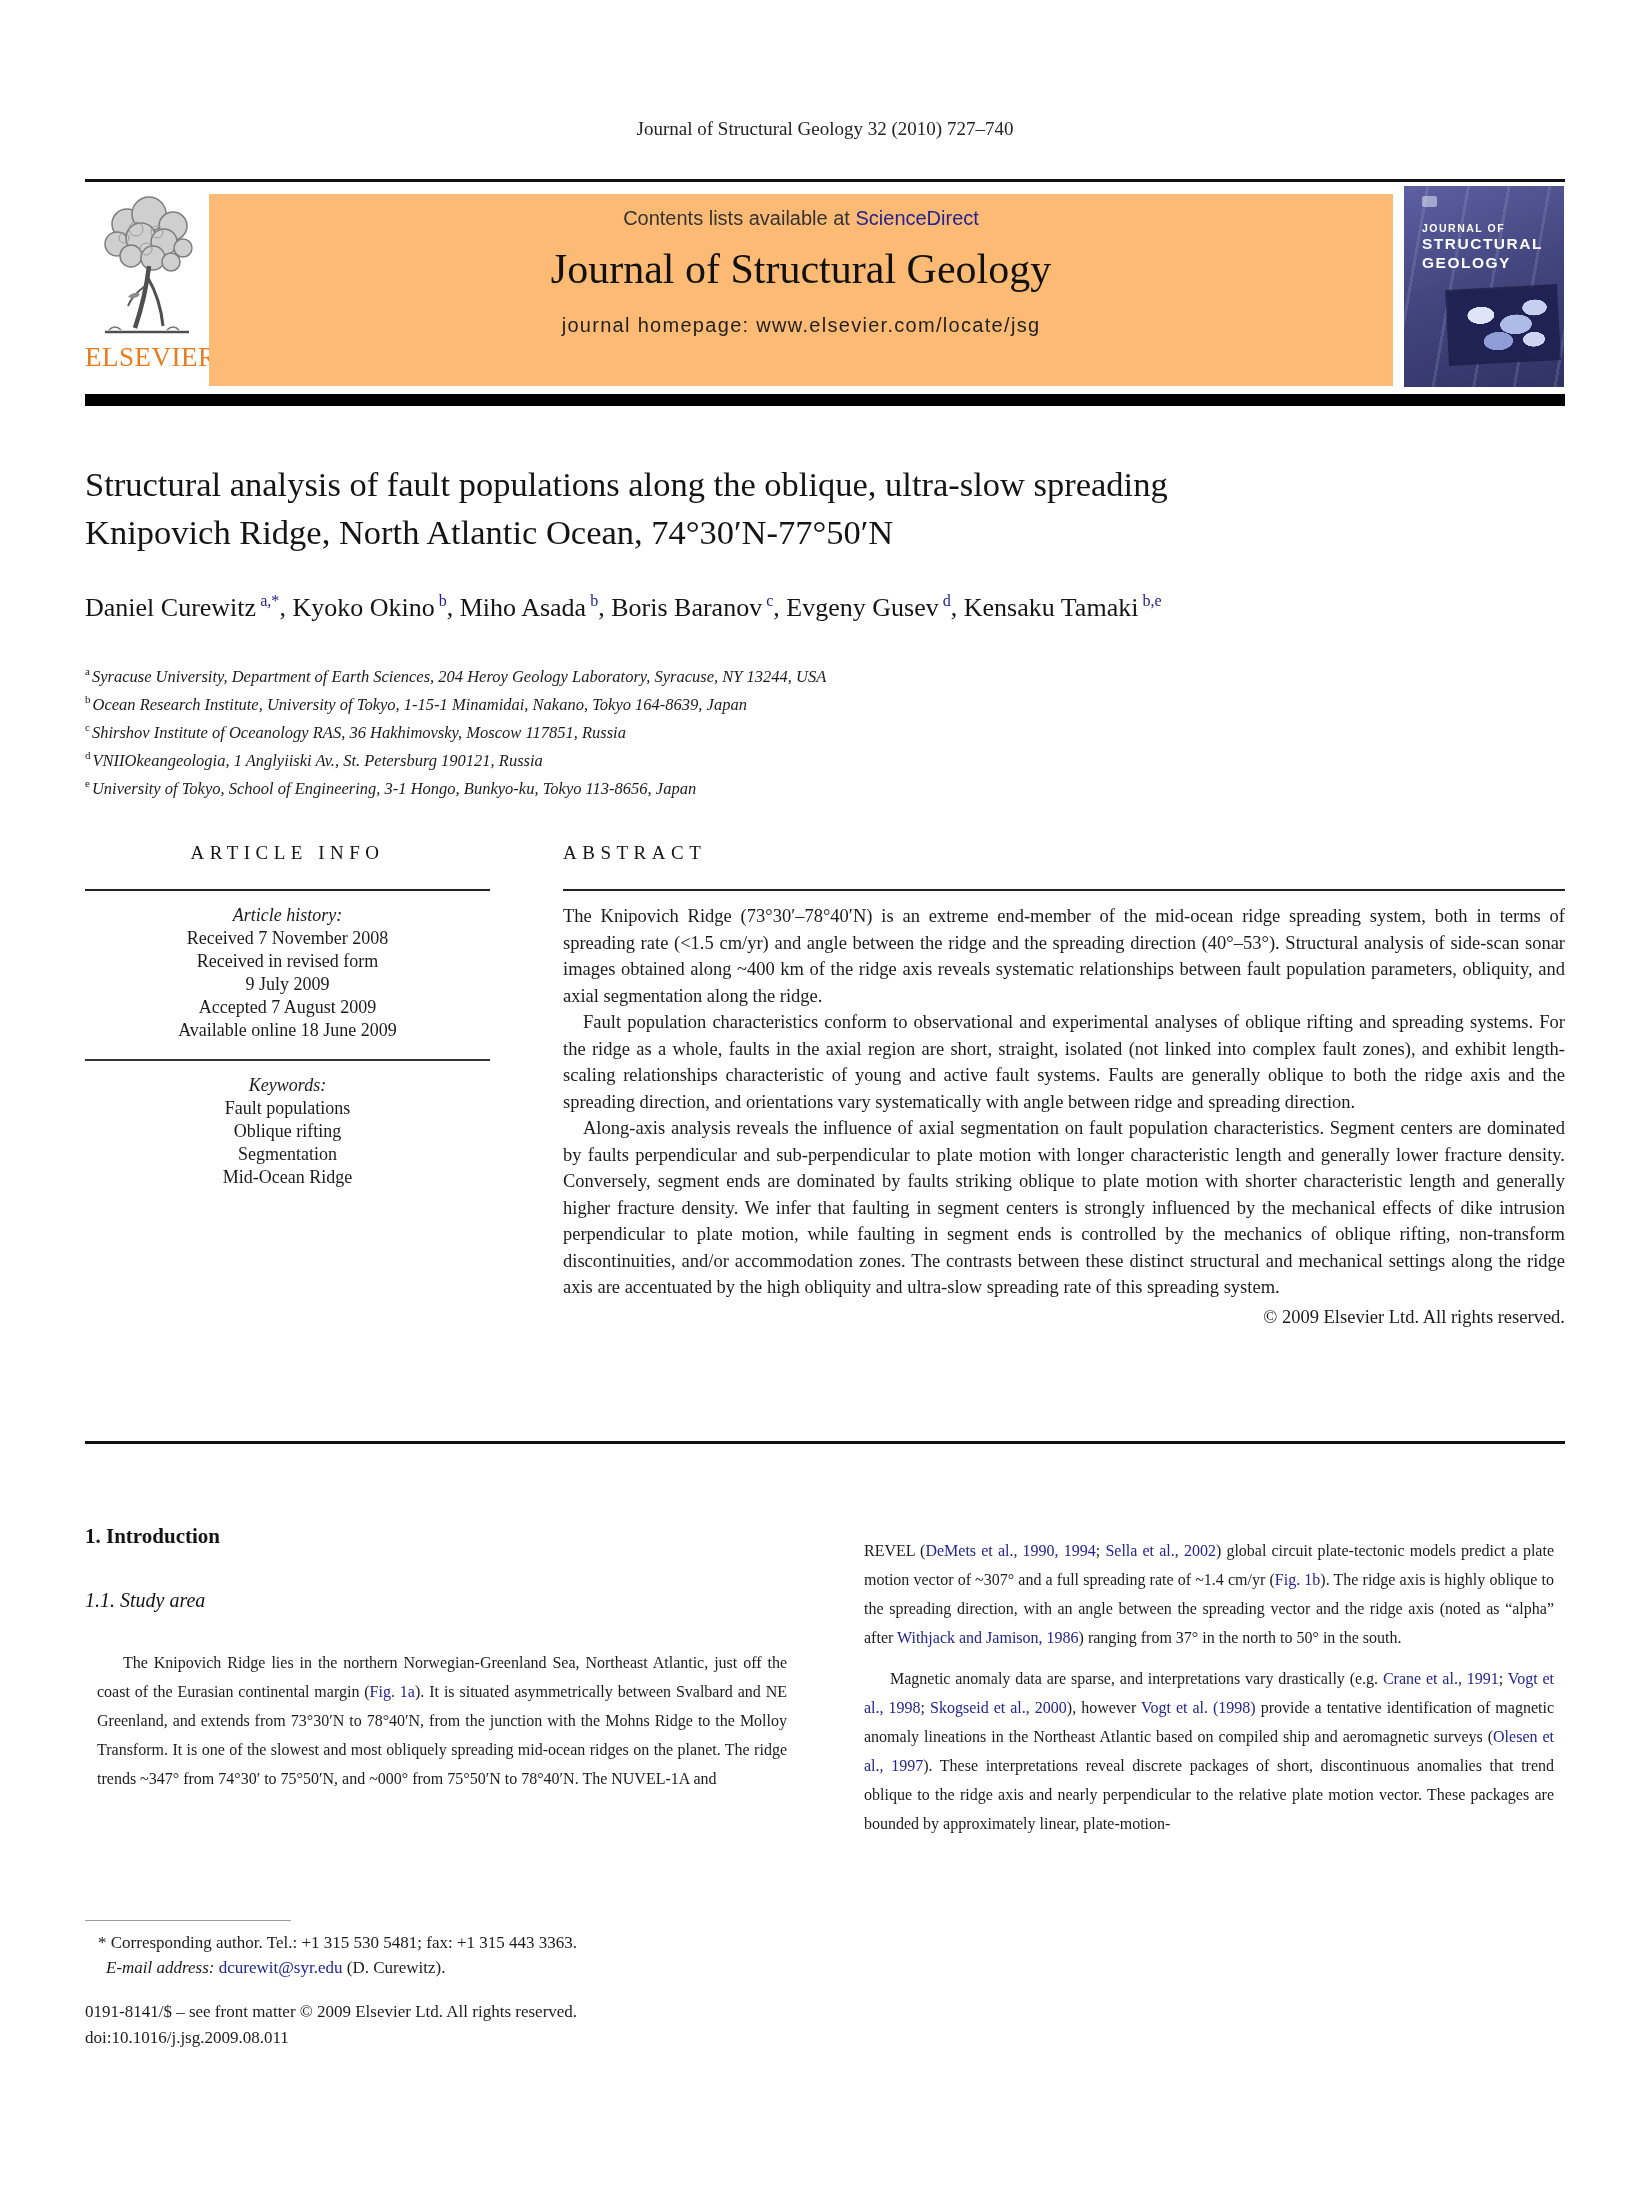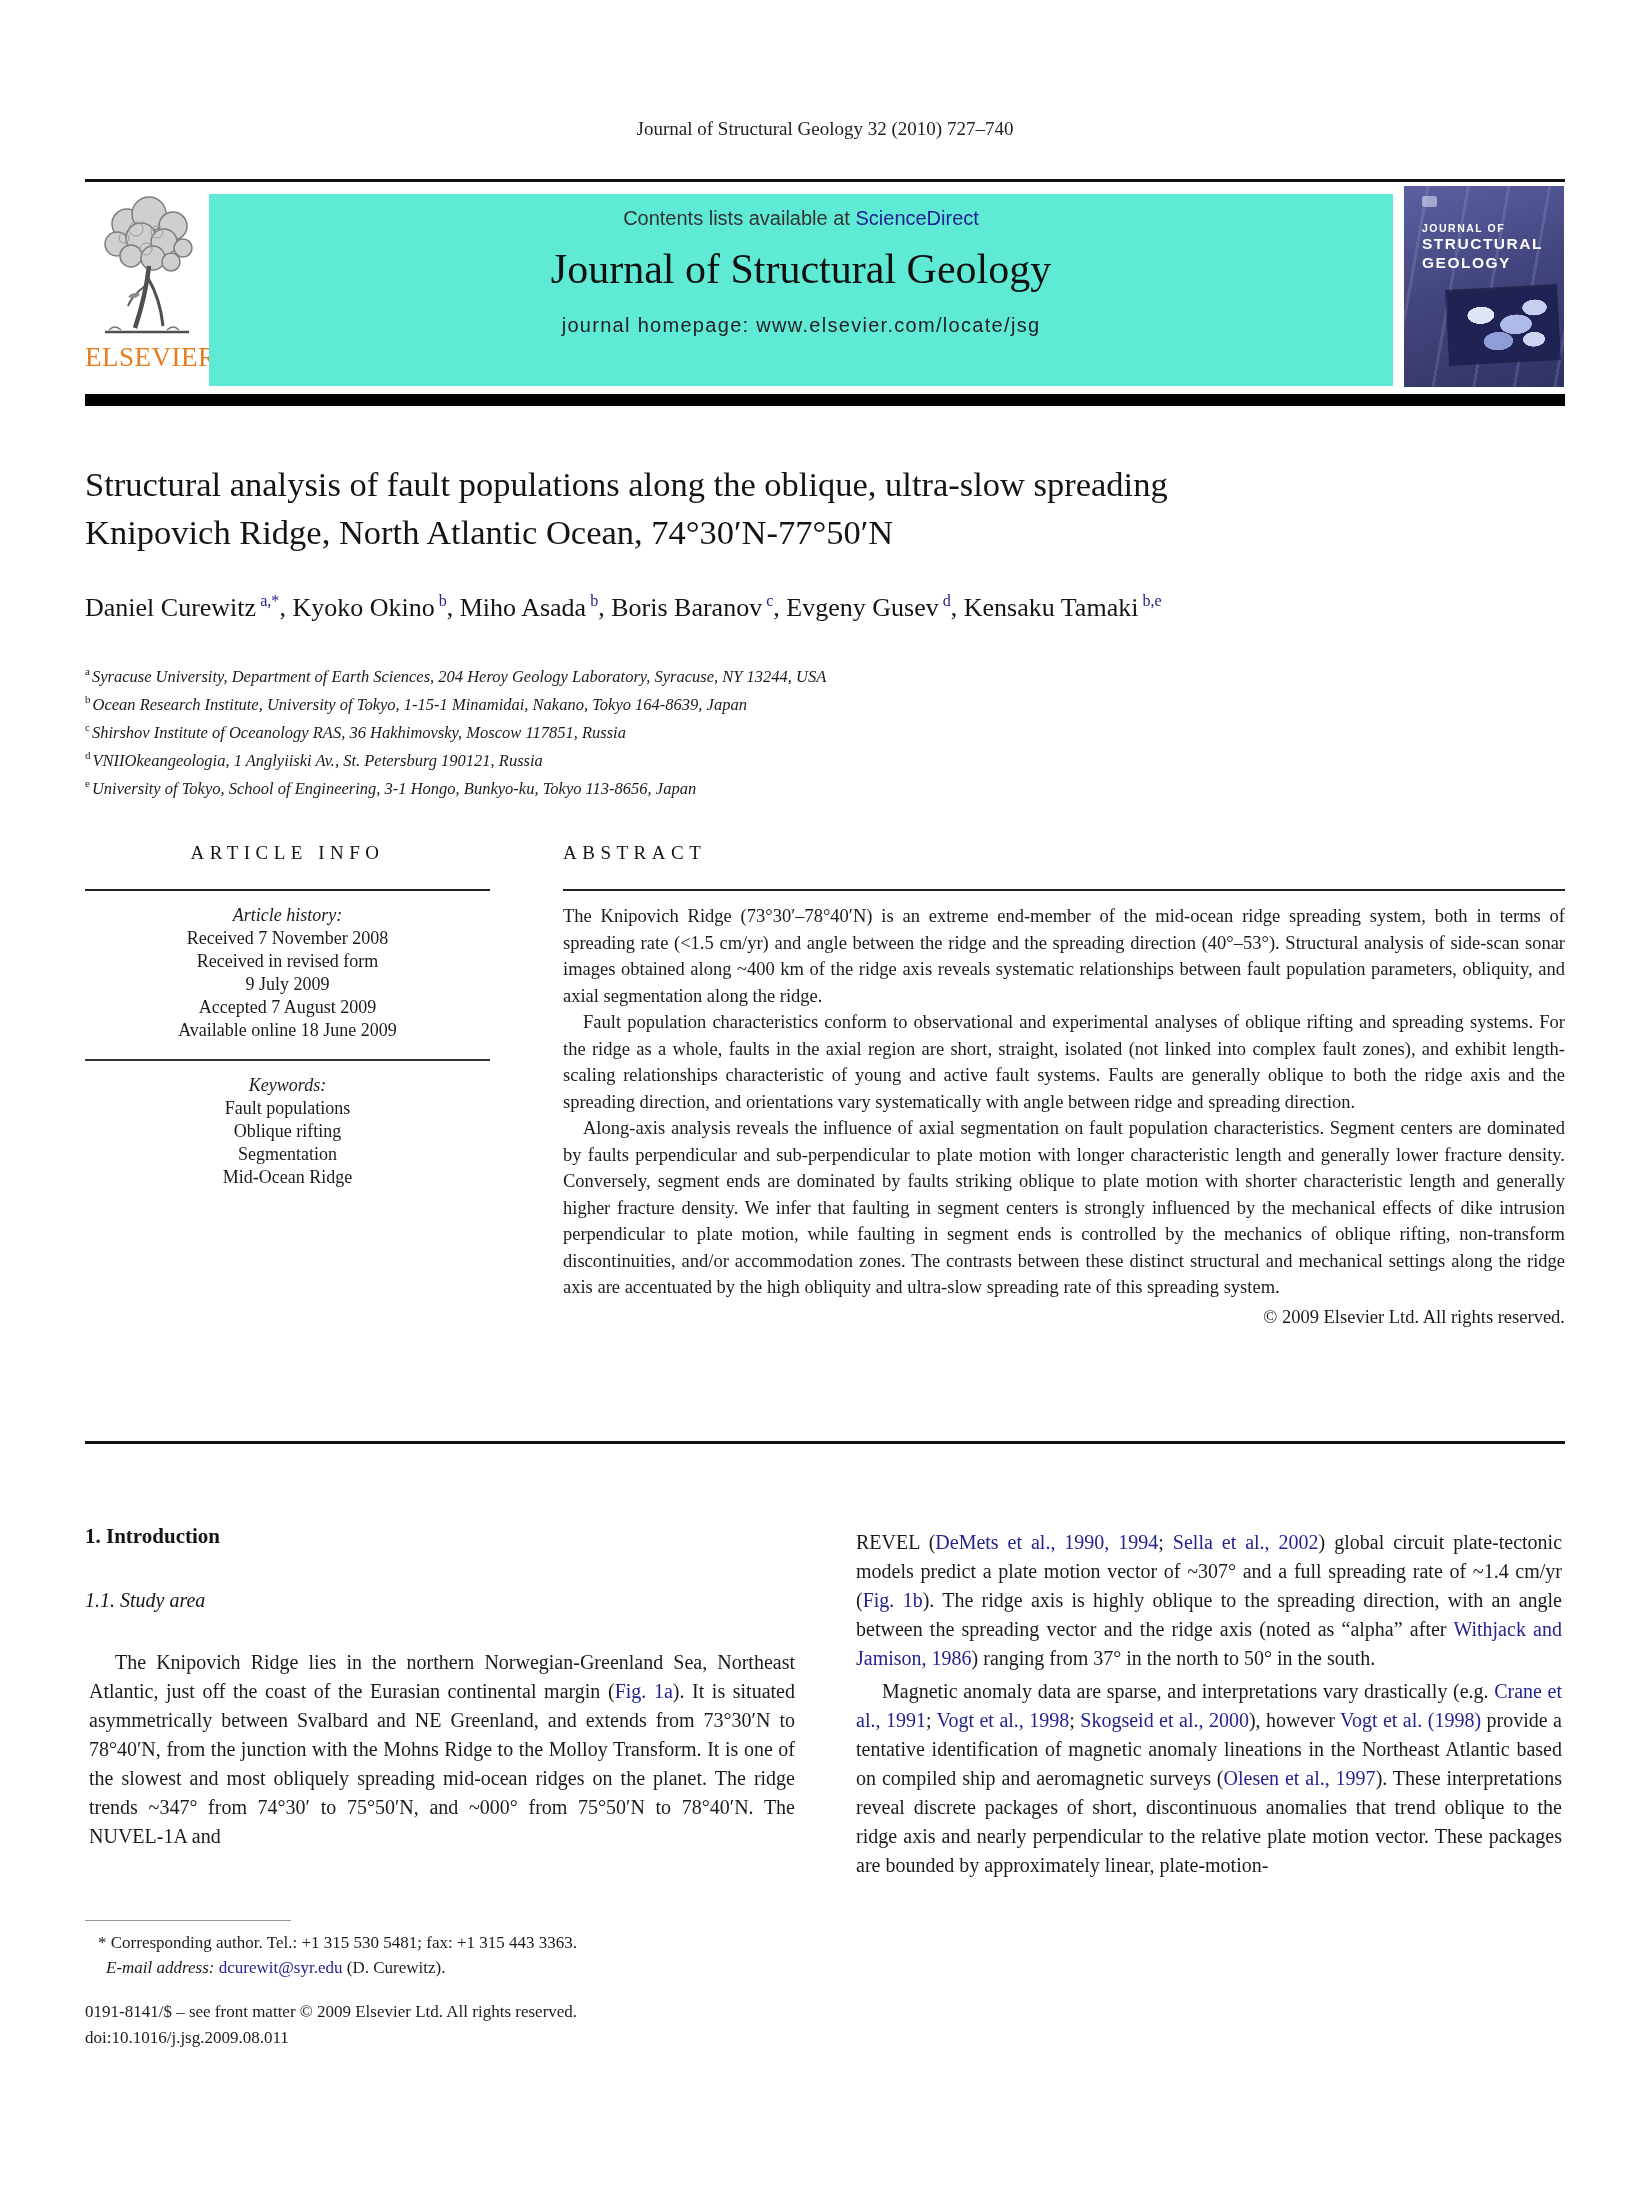--- a/index.html
+++ b/index.html
@@ -10,21 +10,21 @@
   .citation{position:absolute;top:118px;left:0;width:1650px;text-align:center;
             font-size:19px;color:#222;}
   .rule-top{position:absolute;left:85px;width:1480px;top:179px;height:2.5px;background:#111;}
 
   
   .logo{position:absolute;left:85px;top:194px;width:122px;height:192px;text-align:center;}
   .logo svg{display:block;margin:0 auto;}
   .elsevier-word{font-size:27px;color:#e87b1e;letter-spacing:.5px;margin-top:-2px;
                  font-family:"Liberation Serif",serif;}
   .banner{position:absolute;left:209px;top:194px;width:1184px;height:192px;
-          background:#5eead4;text-align:center;}
+          background:#fdba74;text-align:center;}
   .contents{margin-top:13px;font-family:"Liberation Sans",sans-serif;font-size:20px;color:#333;}
   .sd{color:#23238f;}
   .jtitle{margin-top:15px;font-size:42px;color:#111;font-family:"Liberation Serif",serif;}
   .homepage{margin-top:21px;font-family:"Liberation Sans",sans-serif;font-size:20px;
             letter-spacing:1.3px;color:#222;}
   .cover{position:absolute;left:1404px;top:186px;width:160px;height:201px;
          background:linear-gradient(160deg,#5c60a2 0%,#44477f 45%,#303264 100%);
          overflow:hidden;cursor:pointer;text-decoration:underline;}
   .cover::before{content:"";position:absolute;inset:0;
          background:repeating-linear-gradient(100deg,rgba(255,255,255,0) 0 22px,
@@ -71,21 +71,21 @@
   .abs-body p{margin:0;}
   .abs-body p.ind{text-indent:20px;}
   .abs-copy{text-align:right;font-size:18.5px;margin-top:3px;}
   .rule-abs-bottom{position:absolute;left:85px;width:1480px;top:1441px;height:2.5px;background:#111;}
 
   
   .col-left{position:absolute;left:85px;top:1524px;width:714px;}
   .col-right{position:absolute;left:852px;top:1524px;width:714px;}
   .sec-h{font-size:21px;font-weight:bold;margin:0 0 40px 0;color:#141414;}
   .subsec-h{font-size:20px;font-style:italic;font-weight:normal;margin:0 0 36px 0;color:#141414;}
-  .body-p{font-size:20px;line-height:29px;text-align:justify;margin:4px;color:#1b1b1b;}
+  .body-p{font-size:16px;line-height:29px;text-align:justify;margin:12px;color:#1b1b1b;}
   .body-p.ind{text-indent:26px;}
 
   
   .footnote{position:absolute;left:85px;top:1920px;width:714px;font-size:17px;line-height:25px;}
   .fn-rule{width:206px;height:1px;background:#999;margin-bottom:9px;}
   .fn-l1{padding-left:13px;}
   .fn-l2{padding-left:21px;}
   .footer{position:absolute;left:85px;top:1999px;width:800px;font-size:17px;line-height:26px;}
 </style>
 </head>

